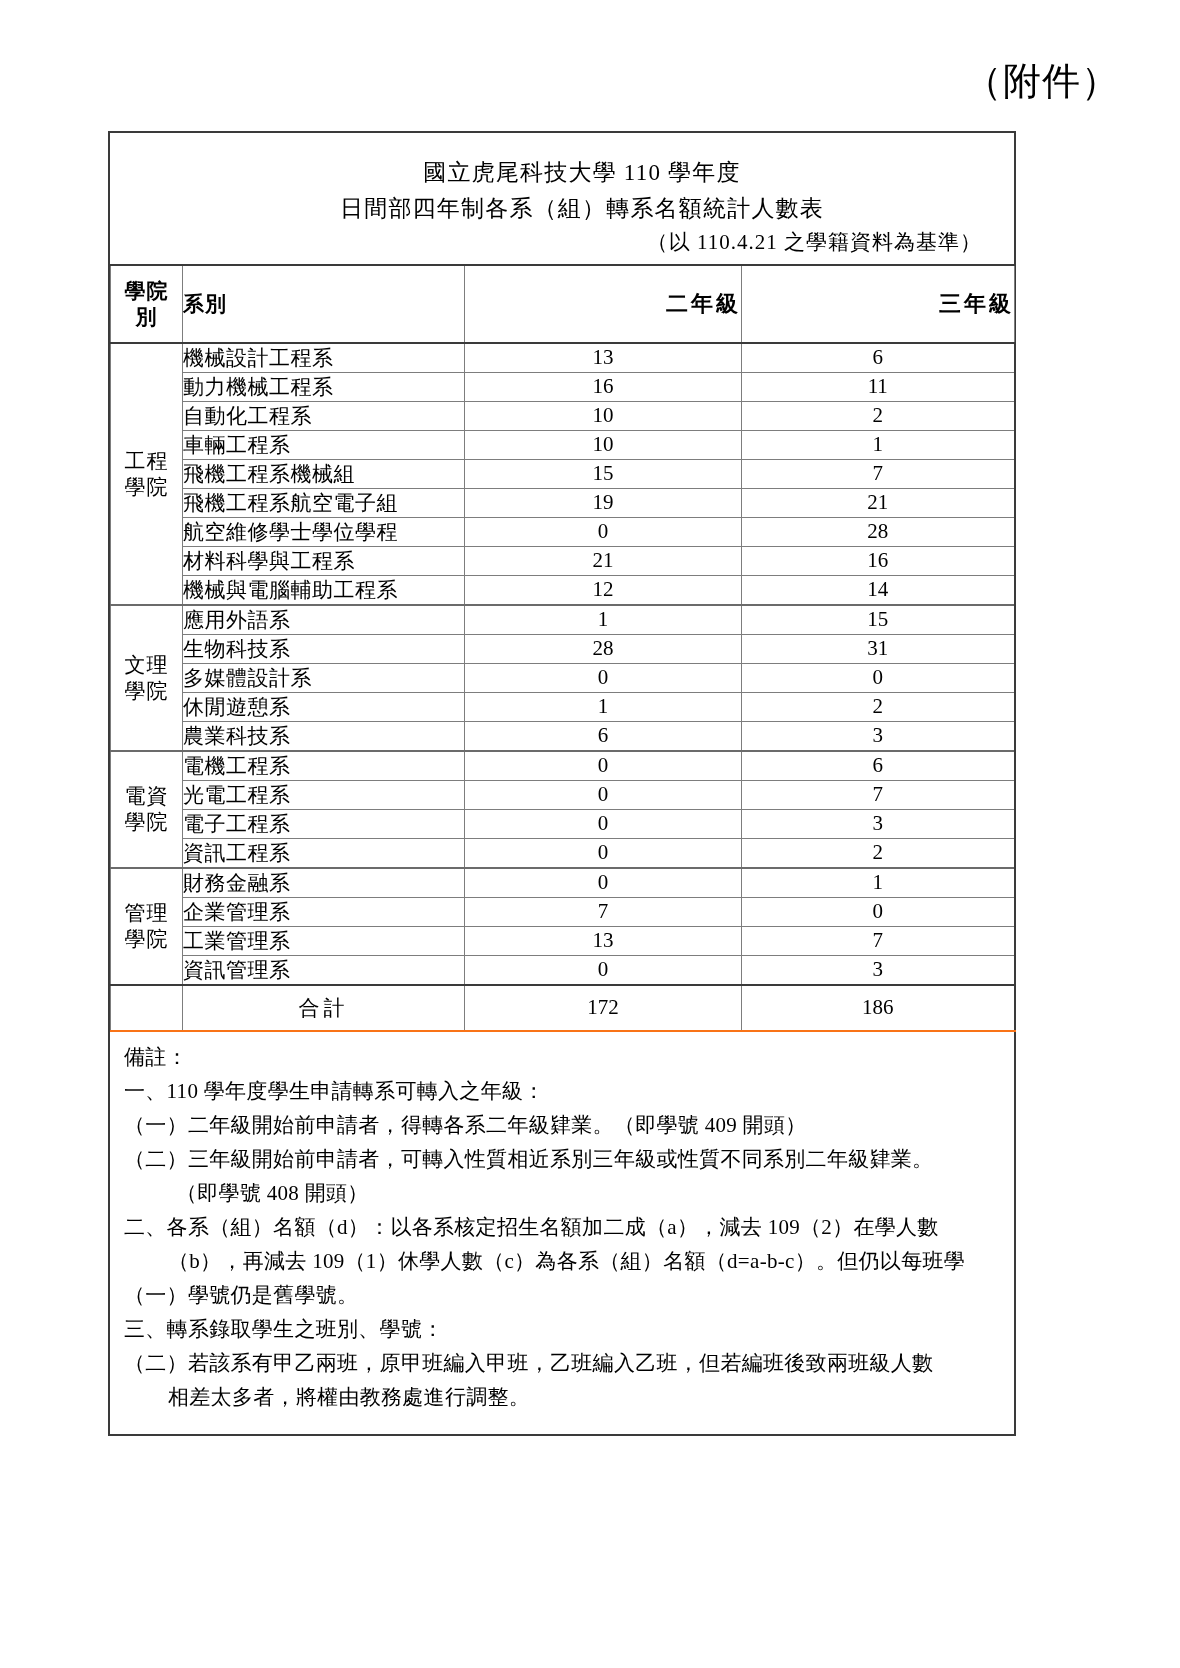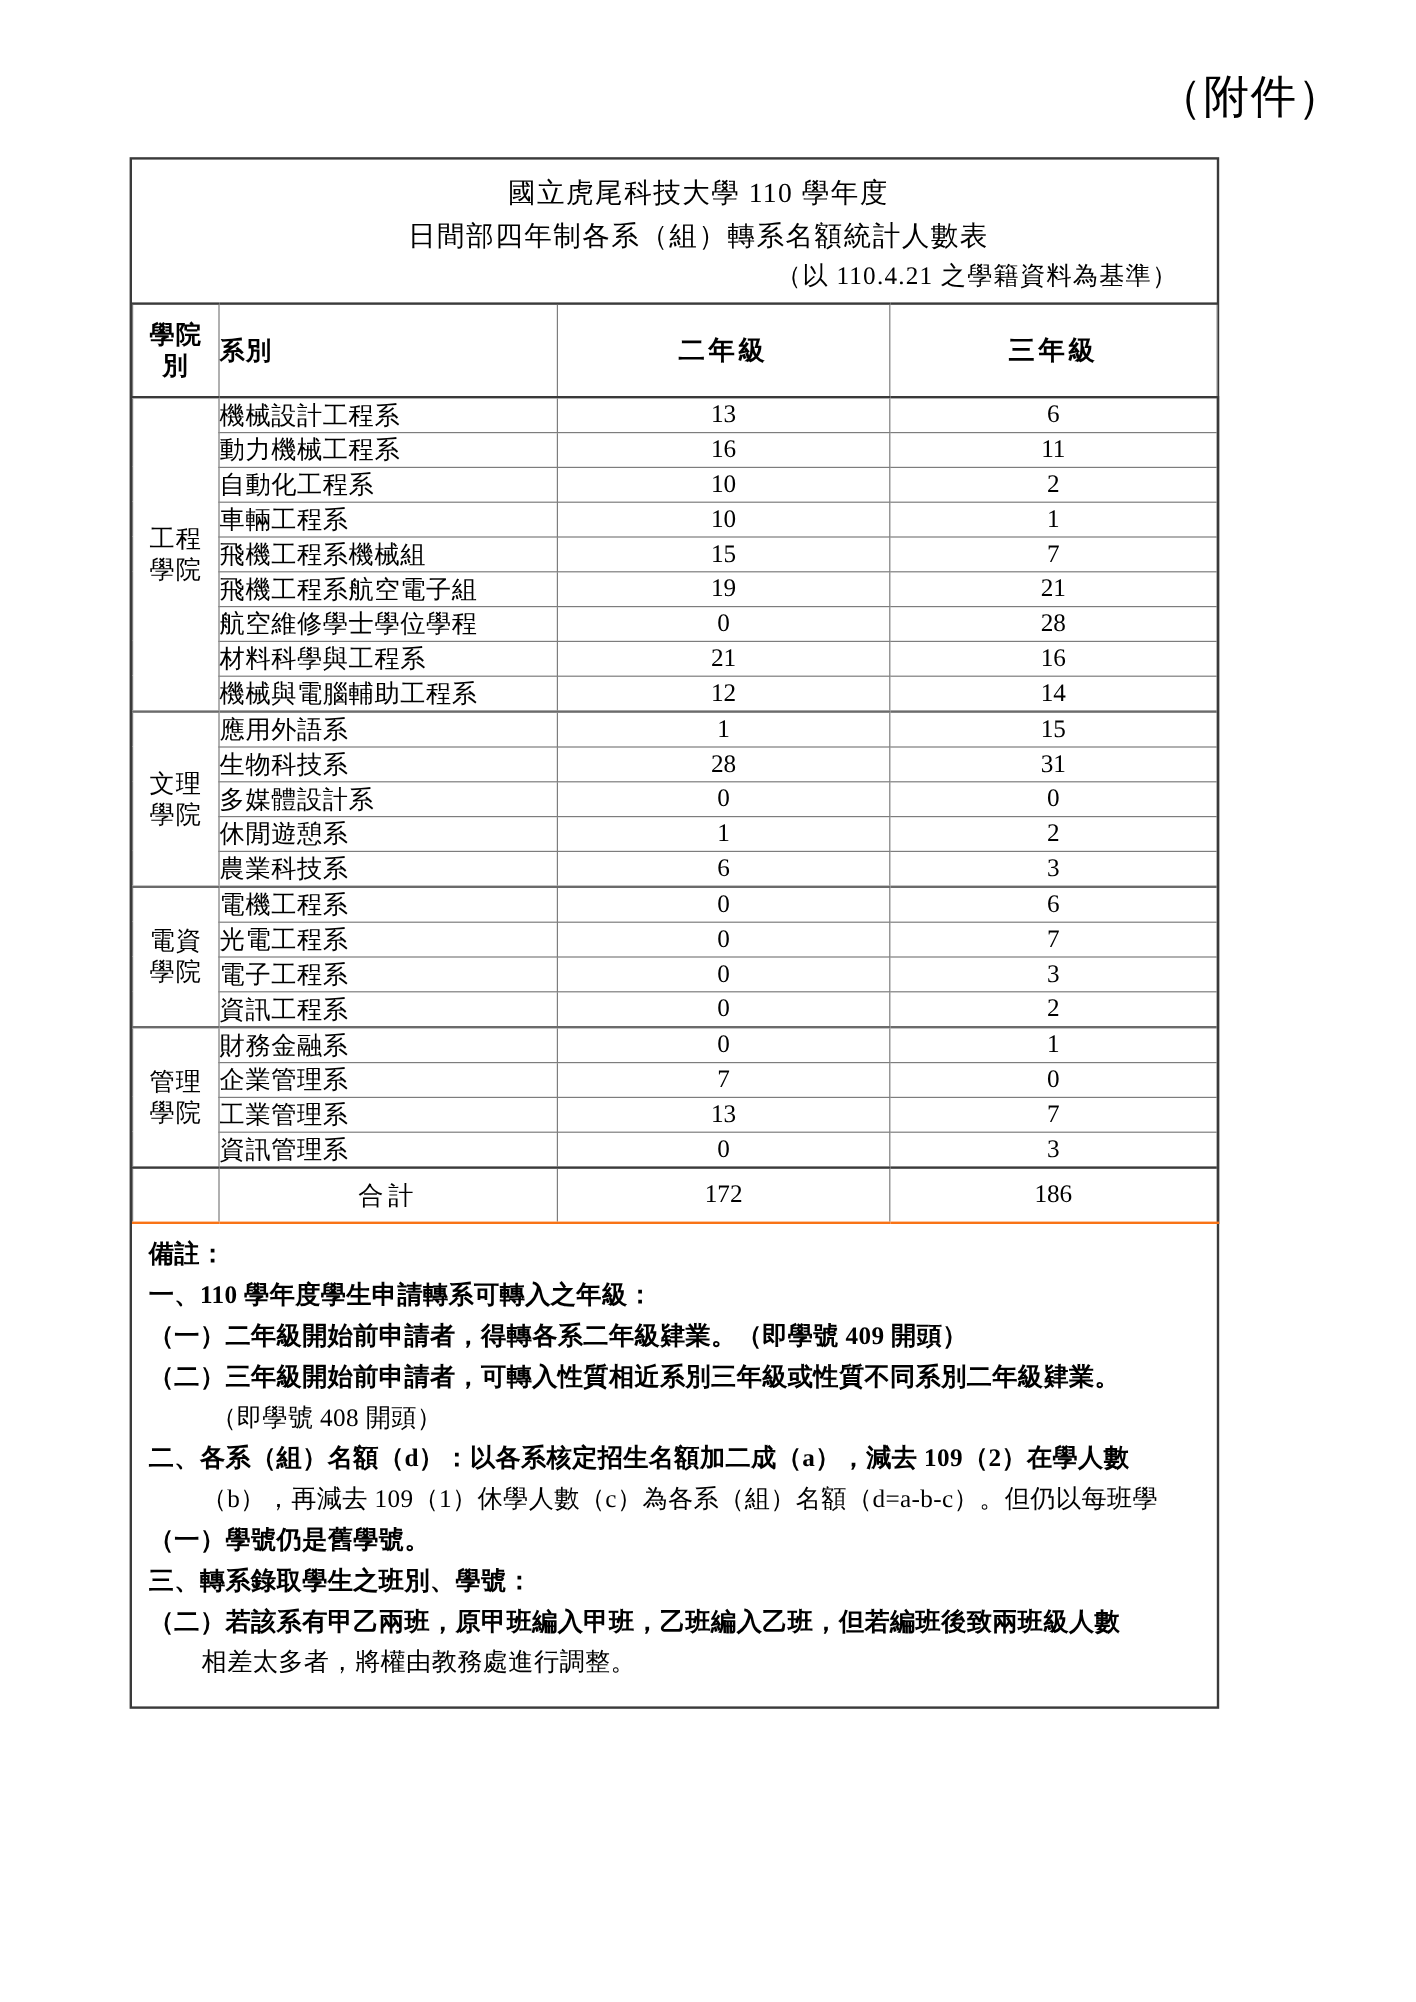--- a/index.html
+++ b/index.html
@@ -40,21 +40,21 @@
     left: 108px;
     top: 131px;
     width: 908px;
     border: 2px solid #3a3a3a;
     box-sizing: border-box;
     background: #fff;
   }
 
   
   .title-block {
-    padding: 10px 14px 4px 14px;
+    padding: 22px 14px 4px 14px;
     text-align: center;
     margin-left: 40px;
   }
   .title-line {
     font-size: 23px;
     line-height: 1.55;
     letter-spacing: 1.2px;
     white-space: nowrap;
   }
   .title-basis {
@@ -99,21 +99,21 @@
   .th-dept {
     font-size: 21px;
     text-align: left;
     padding-left: 8px;
     letter-spacing: 1px;
     vertical-align: bottom;
     padding-bottom: 6px;
   }
   .th-grade {
     font-size: 22px;
-    text-align: center;
+    text-align: right;
     letter-spacing: 3px;
     margin-top: 45px;
   }
 
   td.college-cell {
     text-align: center;
     font-size: 21px;
     line-height: 1.25;
     letter-spacing: 1px;
     border-left: 2px solid #3a3a3a;
@@ -147,21 +147,21 @@
   td.total-blank { border-left: 2px solid #3a3a3a; }
 
   
   .notes {
     padding: 8px 16px 20px 14px;
     font-size: 21px;
     line-height: 1.62;
     letter-spacing: 0.3px;
   }
   .note-line { white-space: nowrap; }
-  .indent-1 { padding-left: 0; font-weight: bold; }
+  .indent-1 { padding-left: 0; }
   .indent-2 { padding-left: 52px; }
   .indent-3 { padding-left: 44px; }
   b.heavy { font-weight: normal; }
 </style>
 </head>
 <body>
 
 <div class="page">
 
   <div class="attachment-label">（附件）</div>

